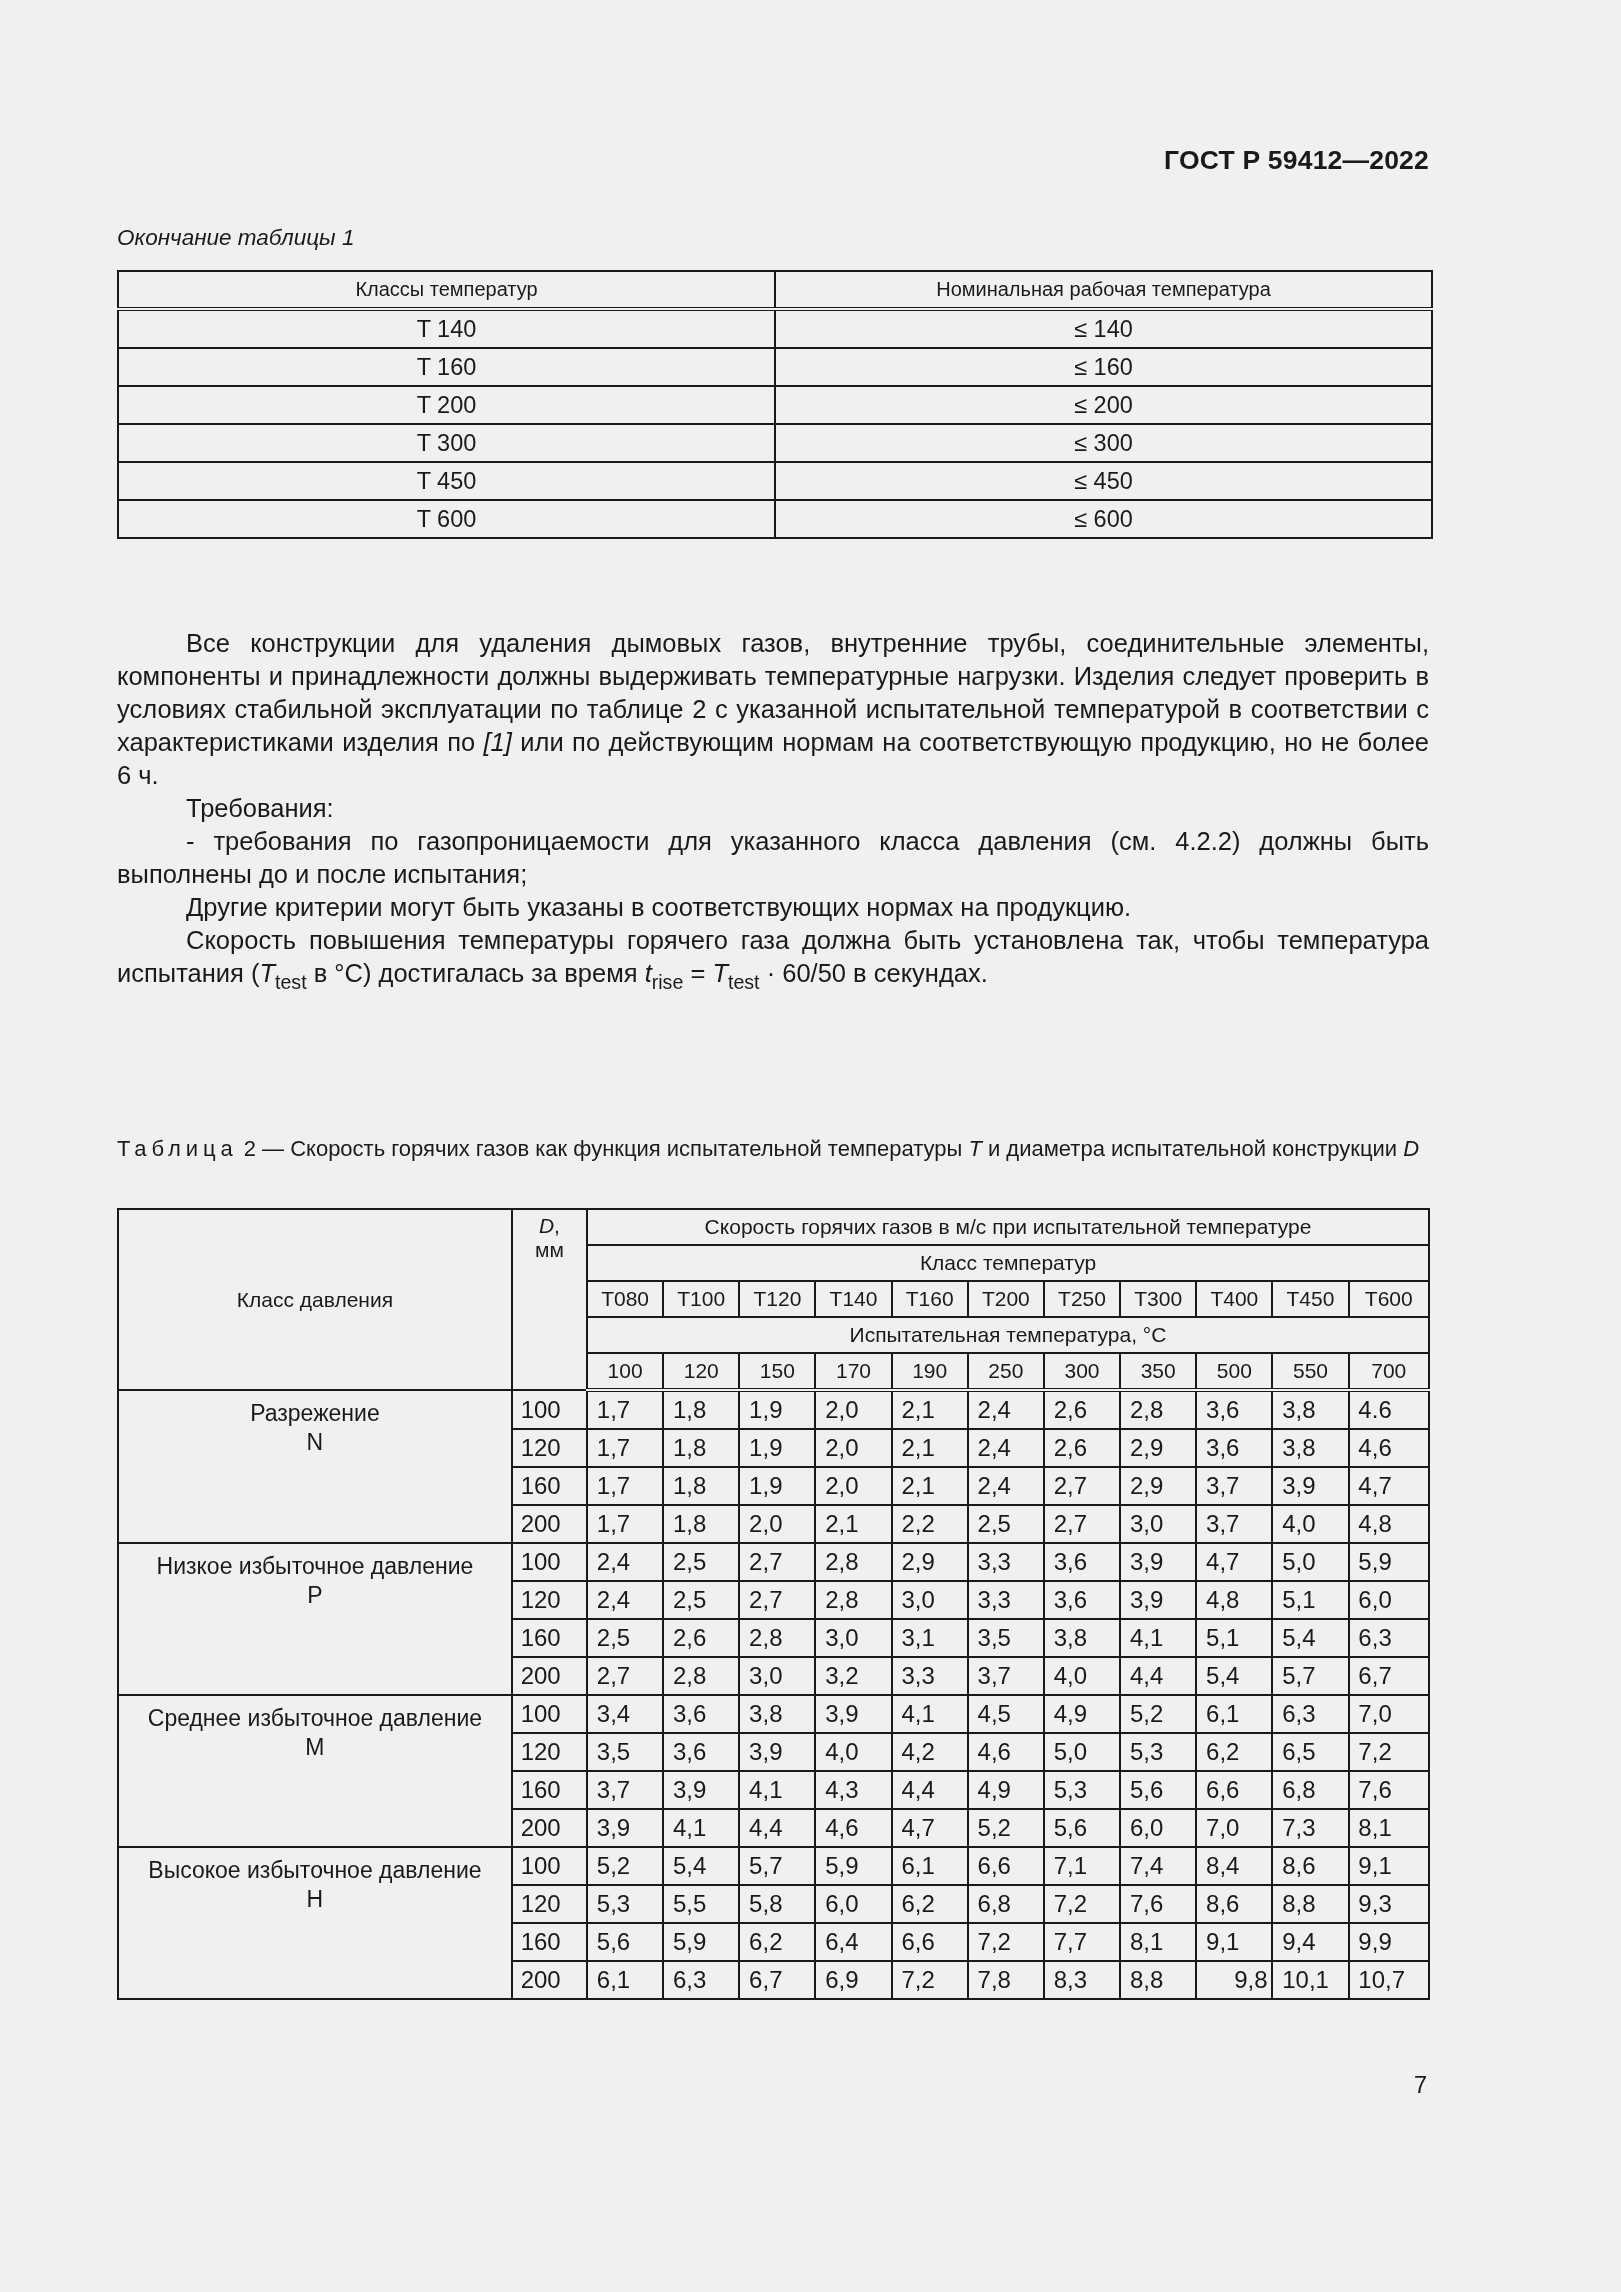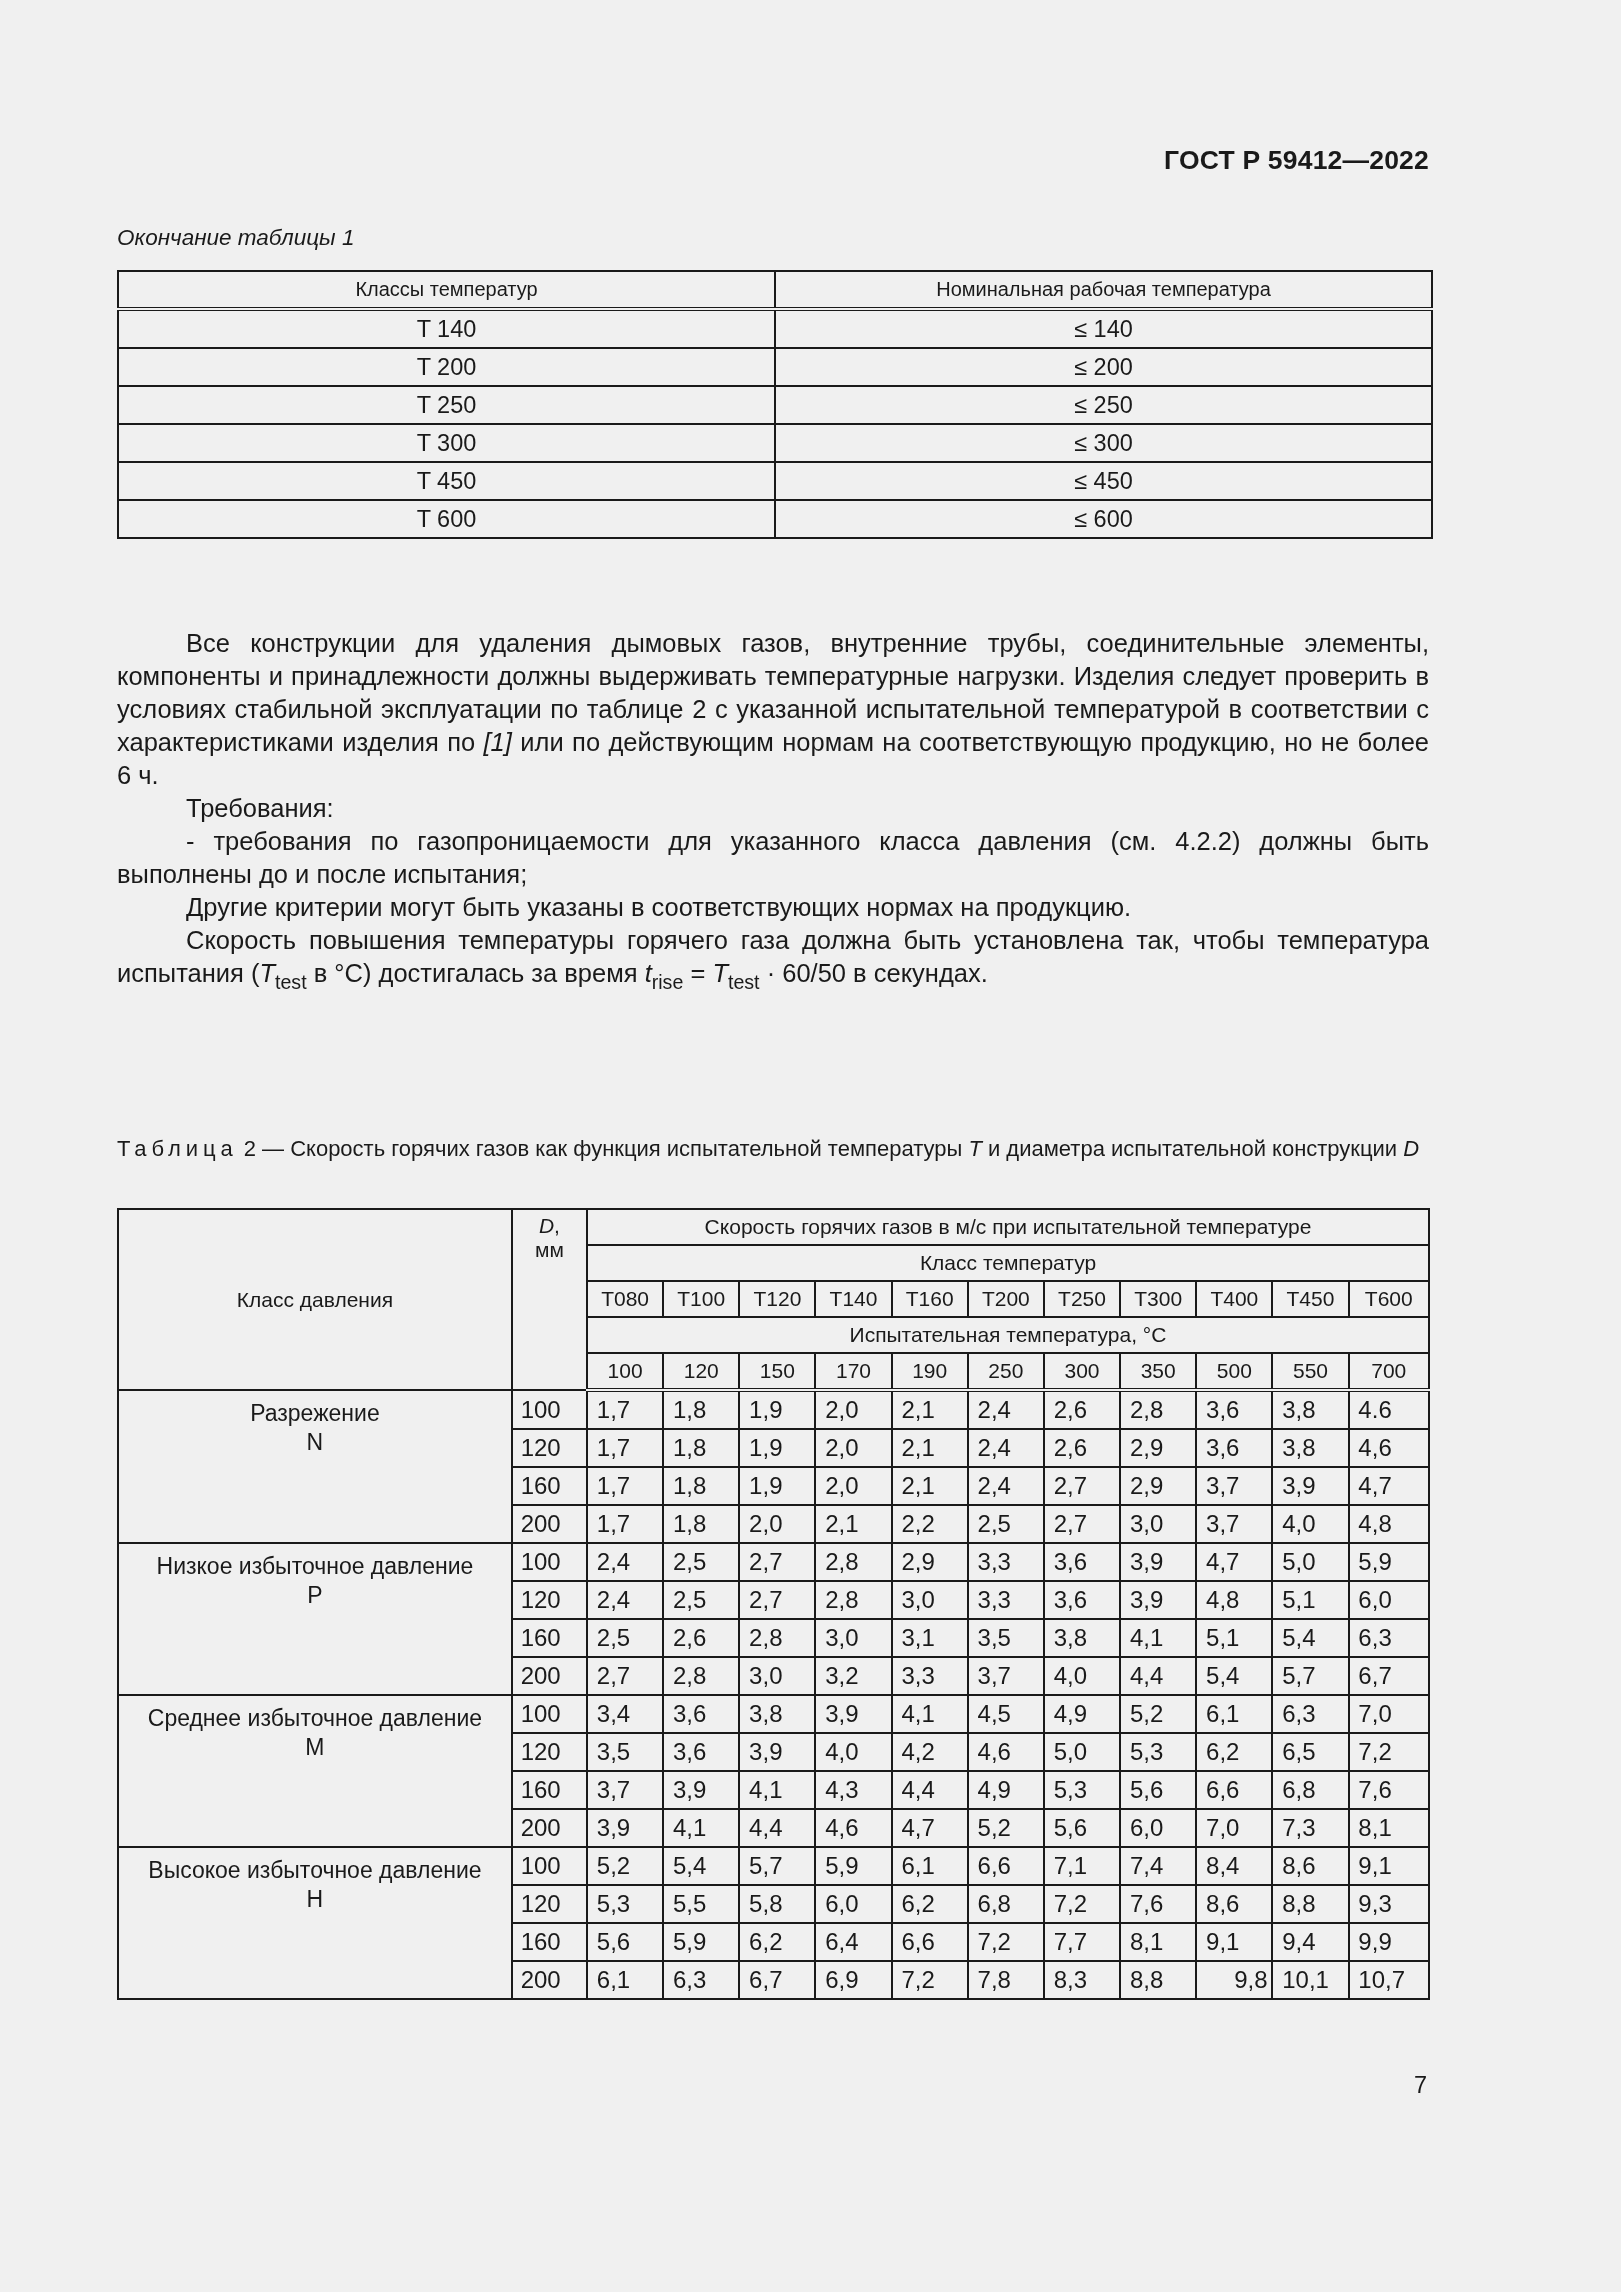--- a/index.html
+++ b/index.html
@@ -83,26 +83,26 @@
       <th class="c1">Классы температур</th>
       <th>Номинальная рабочая температура</th>
     </tr>
   </thead>
   <tbody id="t1-body">
       <tr>
         <td class="c1">T 140</td>
         <td>≤ 140</td>
       </tr>
       <tr>
+        <td class="c1">T 160</td>
+        <td>≤ 160</td>
+      </tr>
+      <tr>
         <td class="c1">T 200</td>
         <td>≤ 200</td>
-      </tr>
-      <tr>
-        <td class="c1">T 250</td>
-        <td>≤ 250</td>
       </tr>
       <tr>
         <td class="c1">T 300</td>
         <td>≤ 300</td>
       </tr>
       <tr>
         <td class="c1">T 450</td>
         <td>≤ 450</td>
       </tr>
       <tr>

